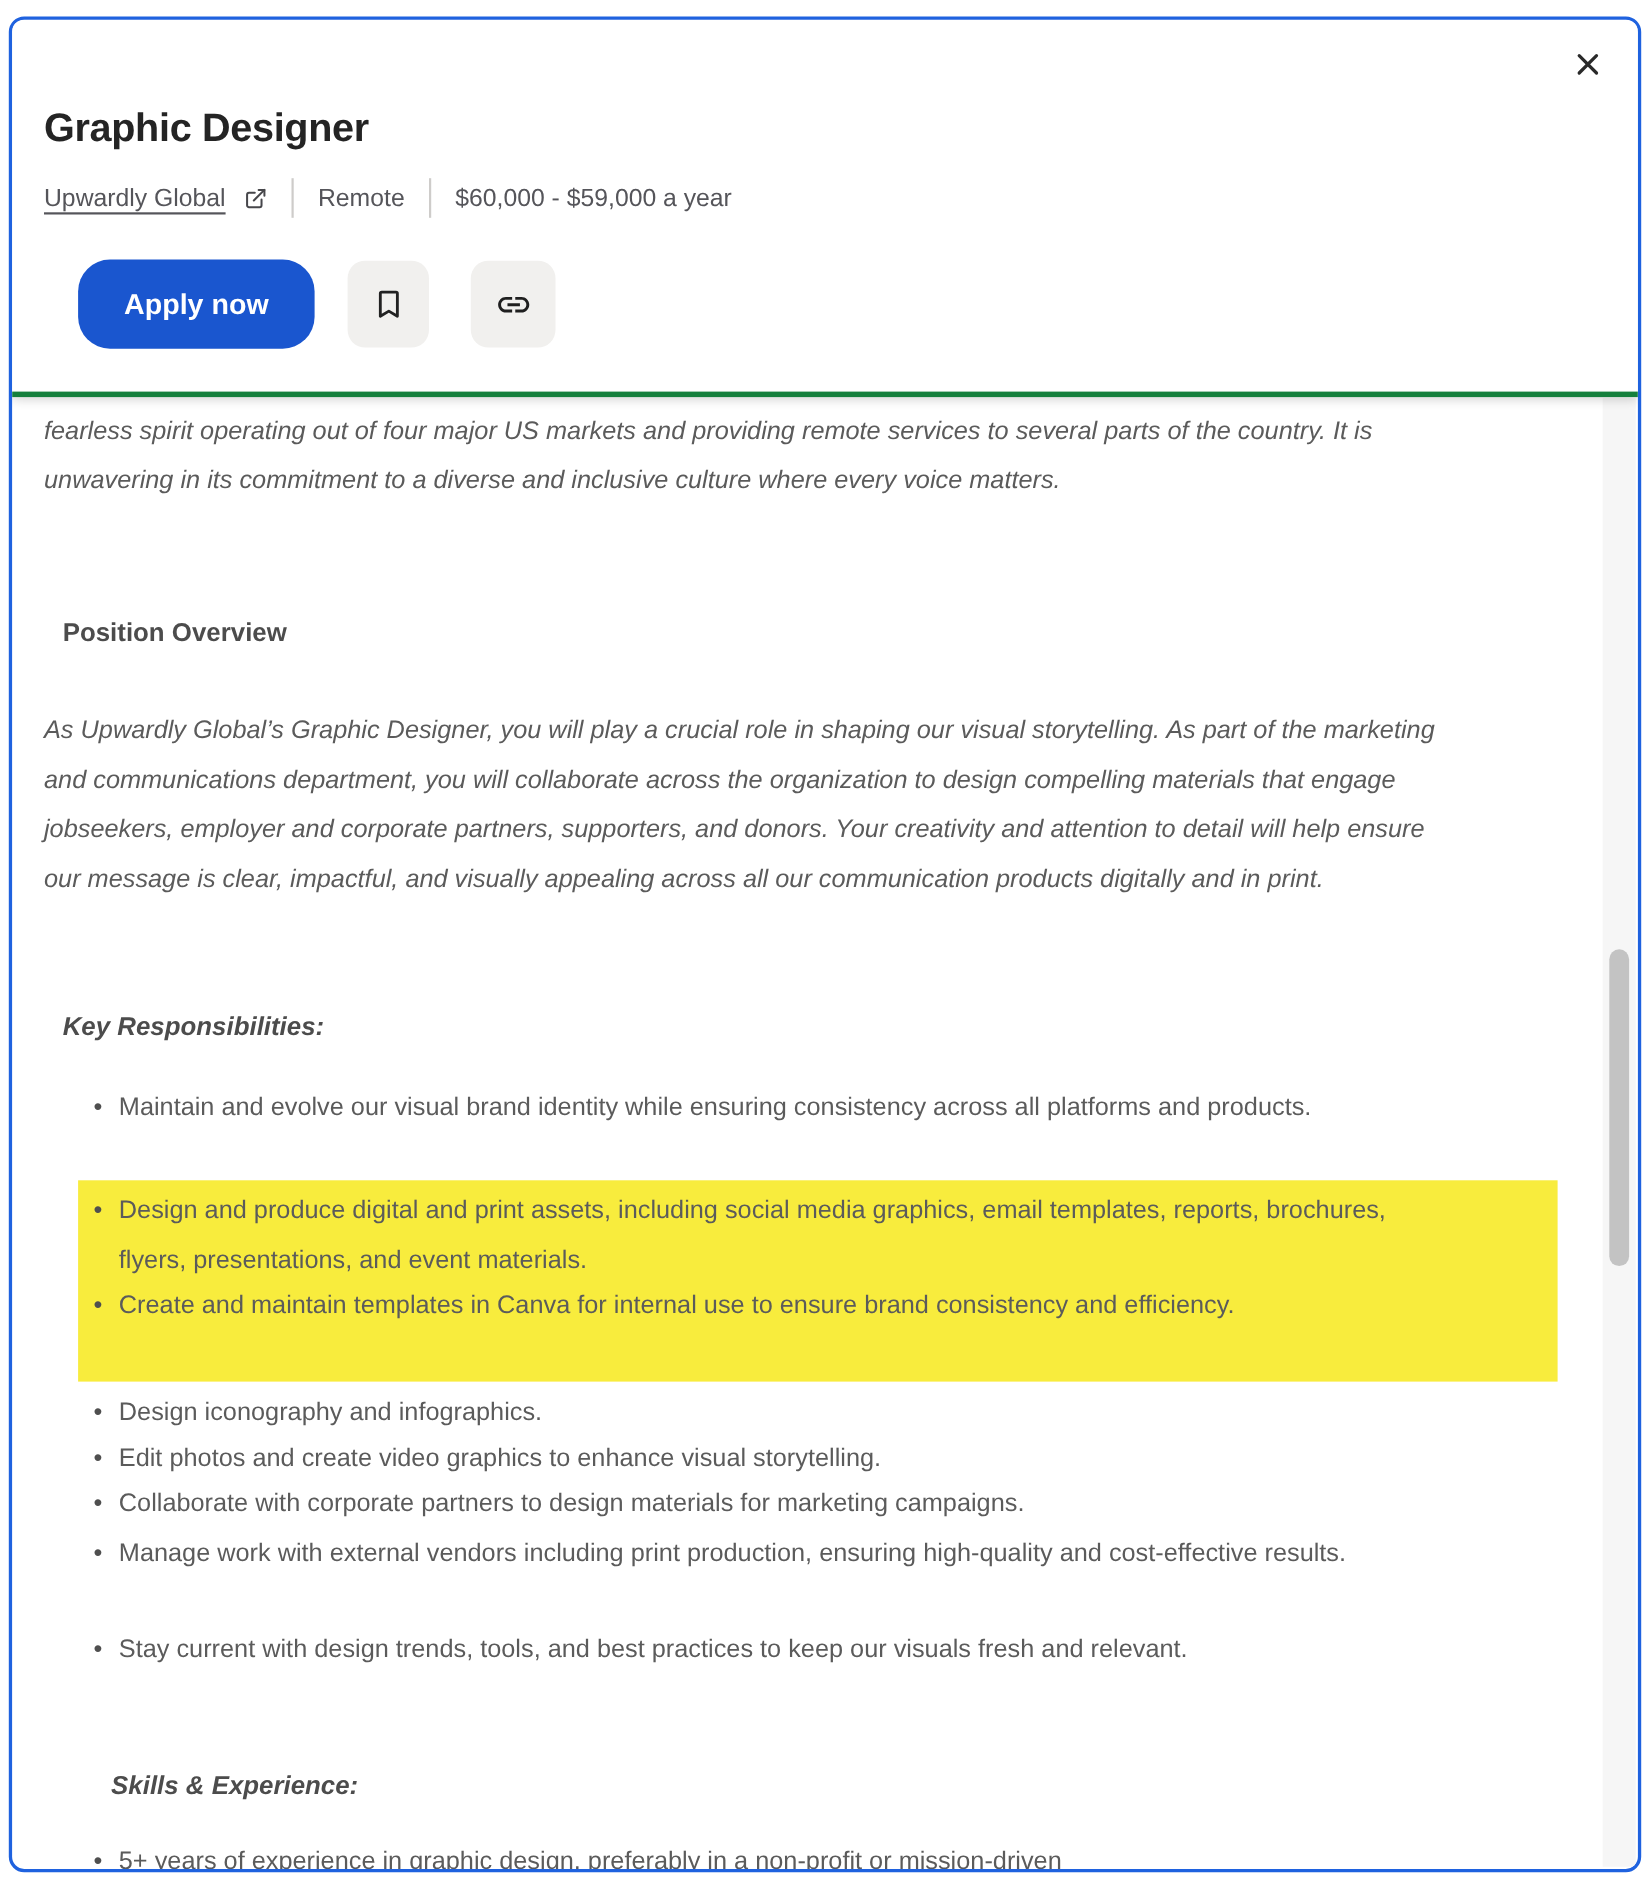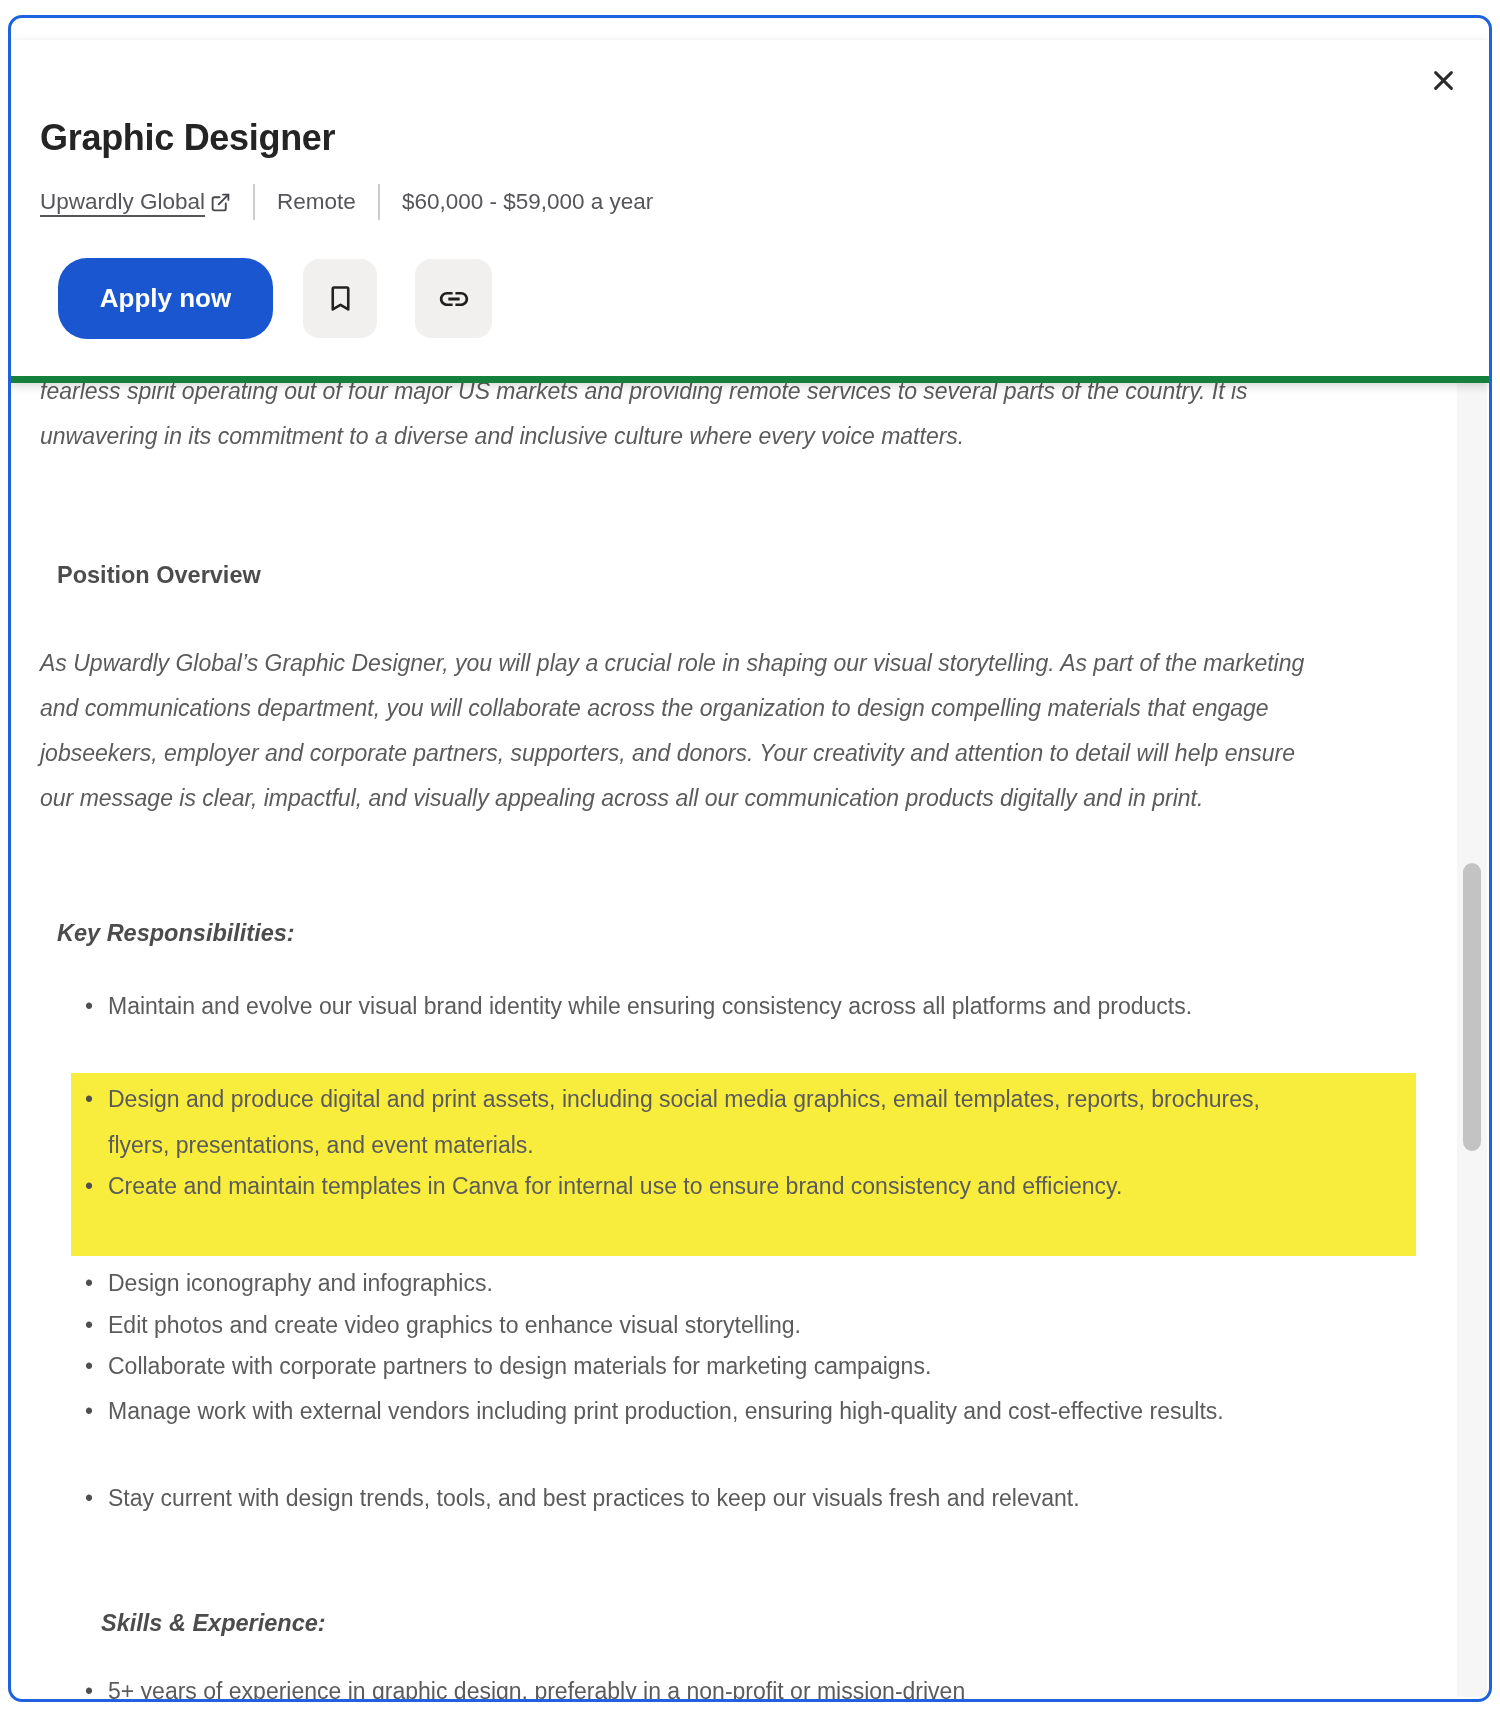--- a/index.html
+++ b/index.html
@@ -4,38 +4,38 @@
 <style>
   * { margin:0; padding:0; box-sizing:border-box; }
   html,body { width:1500px; height:1721px; background:#ffffff;
     font-family:"Liberation Sans","DejaVu Sans",sans-serif; }
 
   .modal { position:absolute; left:8px; top:15px; width:1484px; height:1687px;
     background:#fff; border:3px solid #1f62df; border-radius:14px; overflow:hidden; }
 
   
   .header { position:absolute; left:0; top:0; width:100%; height:343px; background:#fff;
-    z-index:3; box-shadow:0 3px 9px rgba(0,0,0,0.16); border-bottom:7px solid #15803d;margin-top:22px; }
+    z-index:3; box-shadow:0 3px 9px rgba(0,0,0,0.16); border-bottom:5px solid #15803d; }
 
   .close { position:absolute; left:1412px; top:20px; width:40px; height:40px;
     background:transparent; border:none; cursor:pointer; display:flex;
     align-items:center; justify-content:center; }
 
   .title { position:absolute; left:29px; top:76px; font-size:36px; font-weight:700;
     color:#242424; letter-spacing:-0.3px; line-height:44px; }
 
   .subtitle { position:absolute; left:29px; top:140px; height:44px; display:flex;
     align-items:center; font-size:22.5px; color:#55555a; }
-  .company { display:flex; align-items:center; gap:5px; color:#55555a;
+  .company { display:flex; align-items:center; gap:17px; color:#55555a;
     text-decoration:none; cursor:pointer; }
   .company .cname { text-decoration:underline; text-underline-offset:6px;
     text-decoration-thickness:1.5px; }
   .divider { width:2px; height:36px; background:#ceccca; margin:0 22px; }
 
-  .actions { position:absolute; left:29px; top:218px; height:81px; display:flex;
+  .actions { position:absolute; left:42px; top:218px; height:81px; display:flex;
     align-items:center;padding-left:18px; }
   .apply { width:215px; height:81px; border:none; border-radius:29px; background:#1a56cf;
     color:#fff; font-size:26px; font-weight:700; cursor:pointer;
     font-family:"Liberation Sans","DejaVu Sans",sans-serif; }
   .iconbtn { width:74px; height:79px; border:none; border-radius:16px; background:#f1f0ee;
     cursor:pointer; display:flex; align-items:center; justify-content:center; }
   .iconbtn.bm { margin-left:30px; }
   .iconbtn.lk { margin-left:38px; width:77px; }
 
   

